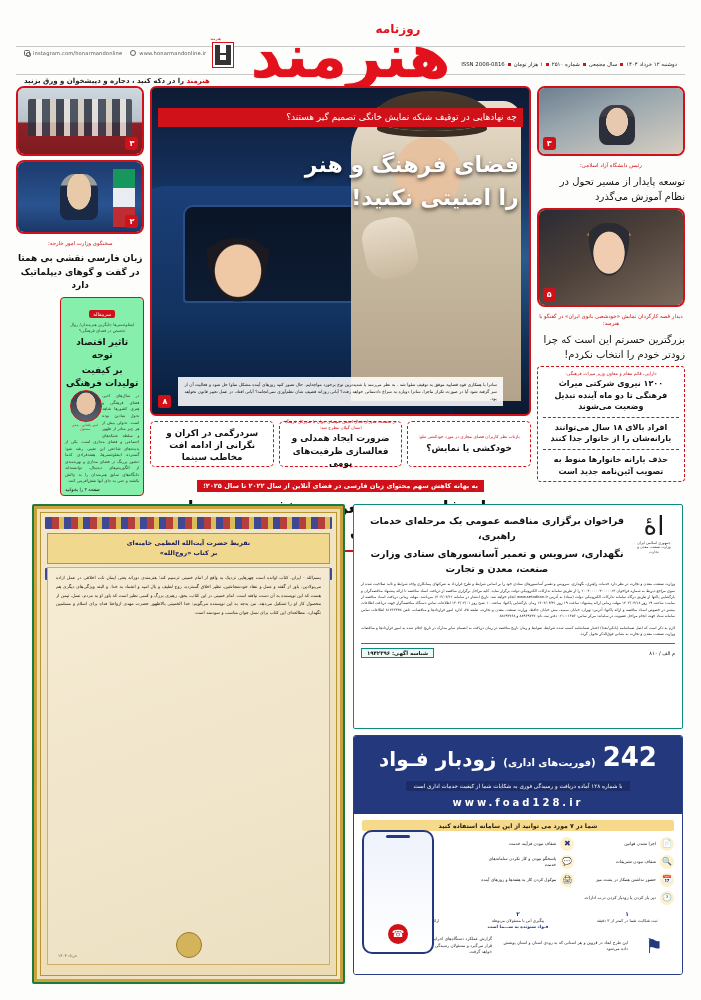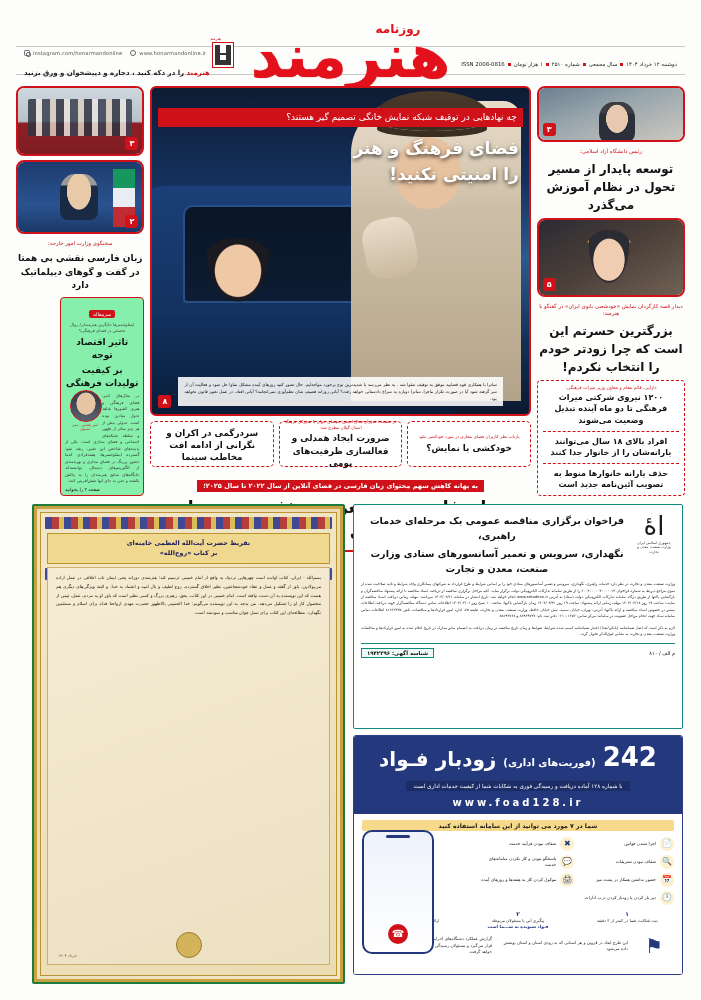--- a/index.html
+++ b/index.html
@@ -30,21 +30,21 @@
     width: 6px; height: 6px; border: 1px solid #666; border-radius: 1.4px;
     display: inline-block; position: relative; flex: none;
   }
   .sq-ico::after {
     content: ""; position: absolute; left: 1.4px; top: 1.4px;
     width: 2.2px; height: 2.2px; border: .6px solid #666; border-radius: 50%;
   }
   .glob-ico { width: 6px; height: 6px; border: 1px solid #666; border-radius: 50%; display: inline-block; flex:none;}
 
   .slogan {
-    position: absolute; left: 24px; top: 69px;
+    position: absolute; left: 24px; top: 77px;
     font-size: 7px; font-weight: bold; color: #1b1b1b; letter-spacing: .2px;
   }
   .slogan .hl { color: #d0111a; }
 
   .issue-line {
     position: absolute; right: 24px; top: 61px;
     font-size: 5.4px; color: #222; display: flex; align-items: center; gap: 3px;
     direction: rtl;
   }
   .issue-line .dot { width: 3px; height: 3px; background: #d0111a; display: inline-block; }
@@ -95,21 +95,21 @@
     overflow: hidden; background: #ddd;
   }
   .pg-badge {
     position: absolute; left: 4px; bottom: 4px; width: 13px; height: 13px;
     background: #d0111a; color: #fff; border-radius: 3px;
     font-size: 8px; font-weight: bold; display: flex; align-items: center; justify-content: center;
   }
   .pg-badge.r { left: auto; right: 4px; }
 
   .kicker { font-size: 5.4px; color: #d0111a; text-align: center; margin: 2px 0 1px; line-height:1.3; }
-  .hl-sm { font-size: 12px; font-weight: bold; color: #111; text-align: center; line-height: 1.5; }
+  .hl-sm { font-size: 10px; font-weight: normal; color: #111; text-align: right; line-height: 1.5; }
   .hl-xs { font-size: 9px; font-weight: bold; color: #111; text-align: center; line-height: 1.5; }
 
   
   .ph-man1 { height: 66px; background: linear-gradient(160deg,#6d7f8f 0%,#9aa7ae 40%,#d8cfc2 100%); }
   .ph-man1::after { content:""; position:absolute; left:42%; top:26%; width:36px; height:40px;
      background: radial-gradient(ellipse at 50% 42%, #e6c9ae 0 42%, transparent 44%),
                  linear-gradient(180deg,#3c3c42 0 28%, #2b2f3a 30% 100%);
      border-radius: 40% 40% 22% 22%; }
   .ph-woman { height: 95px; background: linear-gradient(150deg,#2b2b33 0%,#4c4039 45%,#7a6a5c 100%); }
   .ph-woman::after { content:""; position:absolute; left:30%; top:14%; width:54px; height:66px;
@@ -182,22 +182,22 @@
     background: linear-gradient(180deg,#e9ddcb,#c9b99f); border-radius: 20px;
     transform: rotate(-12deg);
   }
 
   .mp-kicker {
     position: absolute; right: 6px; top: 20px; left: 6px;
     background: #d0111a; color: #fff; font-size: 9px; font-weight: normal;
     padding: 3px 6px; text-align: right; line-height: 1.4;
   }
   .mp-title {
-    position: absolute; right: 10px; top: 48px; width: 72%;
-    color: #fff; font-size: 17px; font-weight: bold; line-height: 1.5;
+    position: absolute; right: 10px; top: 60px; width: 72%;
+    color: #fff; font-size: 22px; font-weight: bold; line-height: 1.5;
     text-align: right; text-shadow: 0 2px 4px rgba(0,0,0,.75);
   }
   .mp-caption {
     position: absolute; left: 26px; right: 26px; bottom: 8px;
     background: rgba(255,255,255,.88); color: #111;
     font-size: 4.3px; line-height: 1.65; padding: 4px 6px; text-align: justify;
   }
   .mp-folio {
     position: absolute; left: 6px; bottom: 6px; width: 13px; height: 13px;
     background: #d0111a; color:#fff; font-size: 8px; font-weight: bold;

